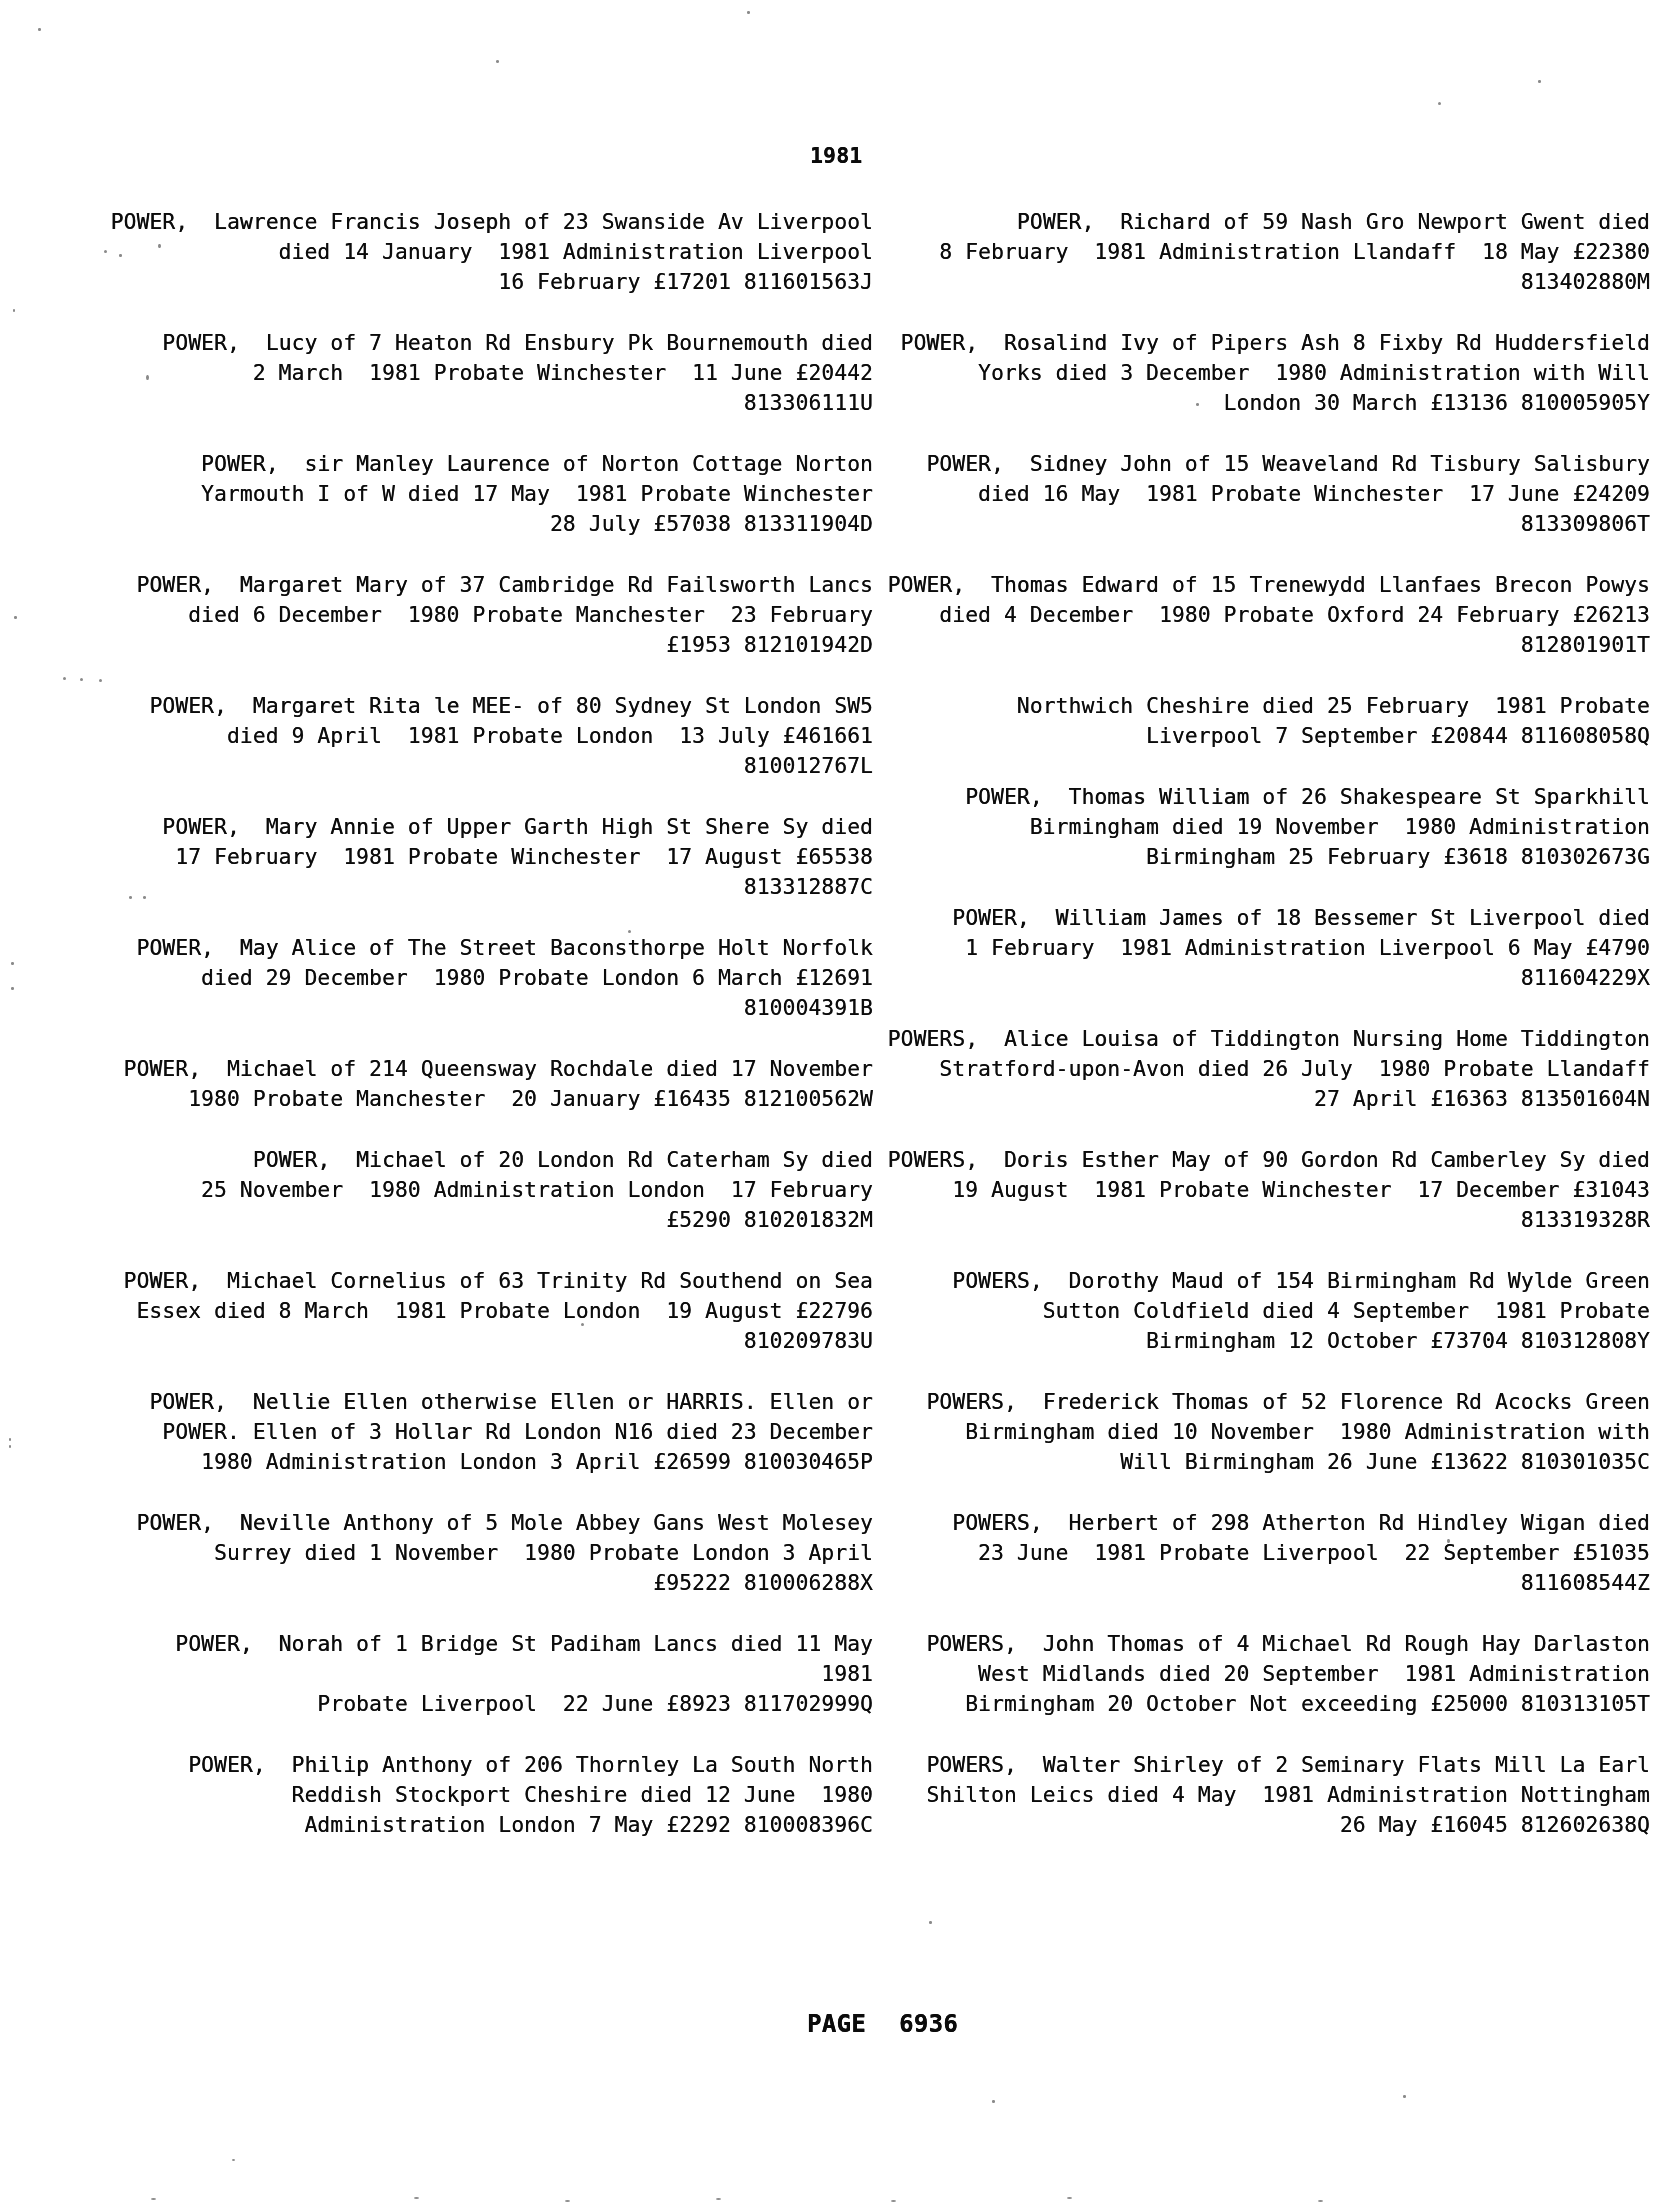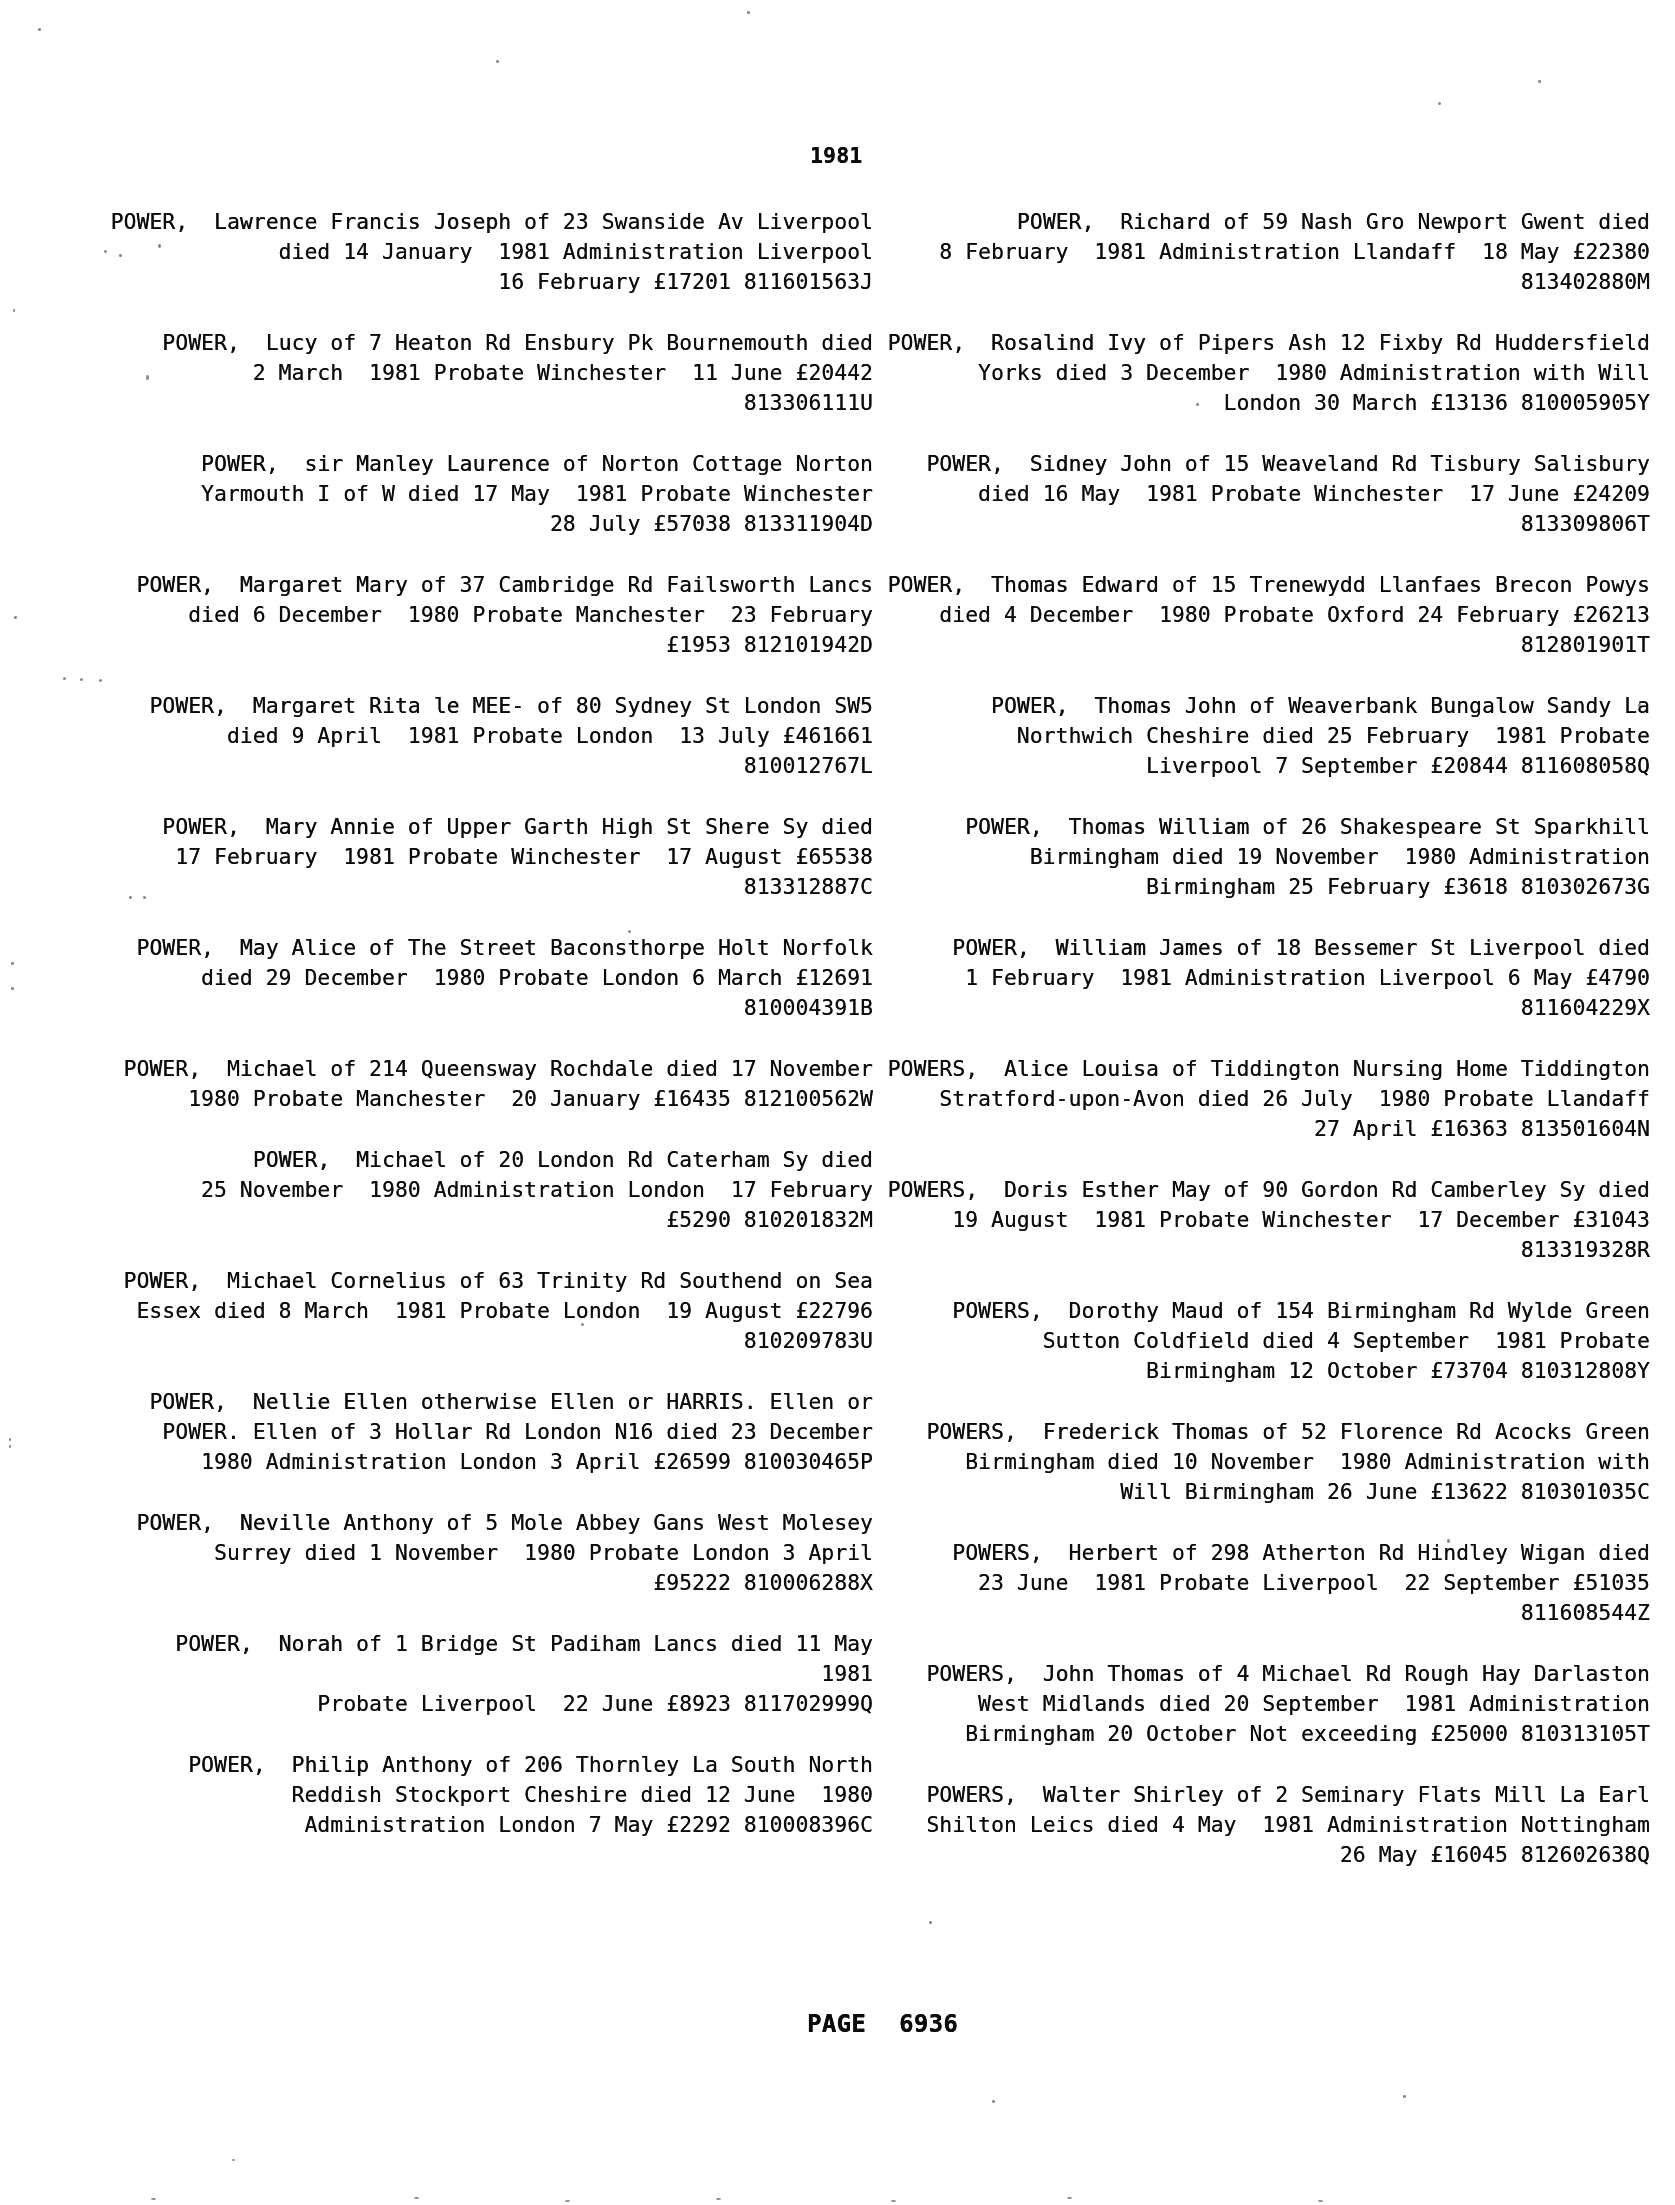--- a/index.html
+++ b/index.html
@@ -142,36 +142,35 @@
       </div>
     </div>
 
   <div class="col col-right" id="col-right">
       <div class="entry">
         <div class="line first"><span class="nm">POWER,  Richard</span><span> of 59 Nash Gro Newport Gwent died</span></div>
         <div class="line cont">8 February  1981 Administration Llandaff  18 May £22380</div>
         <div class="line cont">813402880M</div>
       </div>
       <div class="entry">
-        <div class="line first"><span class="nm">POWER,  Rosalind Ivy</span><span> of Pipers Ash 12 Fixby Rd Huddersfield</span></div>
+        <div class="line first"><span class="nm">POWER,  Rosalind Ivy</span><span> of Pipers Ash 8 Fixby Rd Huddersfield</span></div>
         <div class="line cont">Yorks died 3 December  1980 Administration with Will</div>
         <div class="line cont">London 30 March £13136 810005905Y</div>
       </div>
       <div class="entry">
         <div class="line first"><span class="nm">POWER,  Sidney John</span><span> of 15 Weaveland Rd Tisbury Salisbury</span></div>
         <div class="line cont">died 16 May  1981 Probate Winchester  17 June £24209</div>
         <div class="line cont">813309806T</div>
       </div>
       <div class="entry">
         <div class="line first"><span class="nm">POWER,  Thomas Edward</span><span> of 15 Trenewydd Llanfaes Brecon Powys</span></div>
         <div class="line cont">died 4 December  1980 Probate Oxford 24 February £26213</div>
         <div class="line cont">812801901T</div>
       </div>
       <div class="entry">
-        <div class="line first"><span class="nm">POWER,  Thomas John</span><span> of Weaverbank Bungalow Sandy La</span></div>
         <div class="line cont">Northwich Cheshire died 25 February  1981 Probate</div>
         <div class="line cont">Liverpool 7 September £20844 811608058Q</div>
       </div>
       <div class="entry">
         <div class="line first"><span class="nm">POWER,  Thomas William</span><span> of 26 Shakespeare St Sparkhill</span></div>
         <div class="line cont">Birmingham died 19 November  1980 Administration</div>
         <div class="line cont">Birmingham 25 February £3618 810302673G</div>
       </div>
       <div class="entry">
         <div class="line first"><span class="nm">POWER,  William James</span><span> of 18 Bessemer St Liverpool died</span></div>

